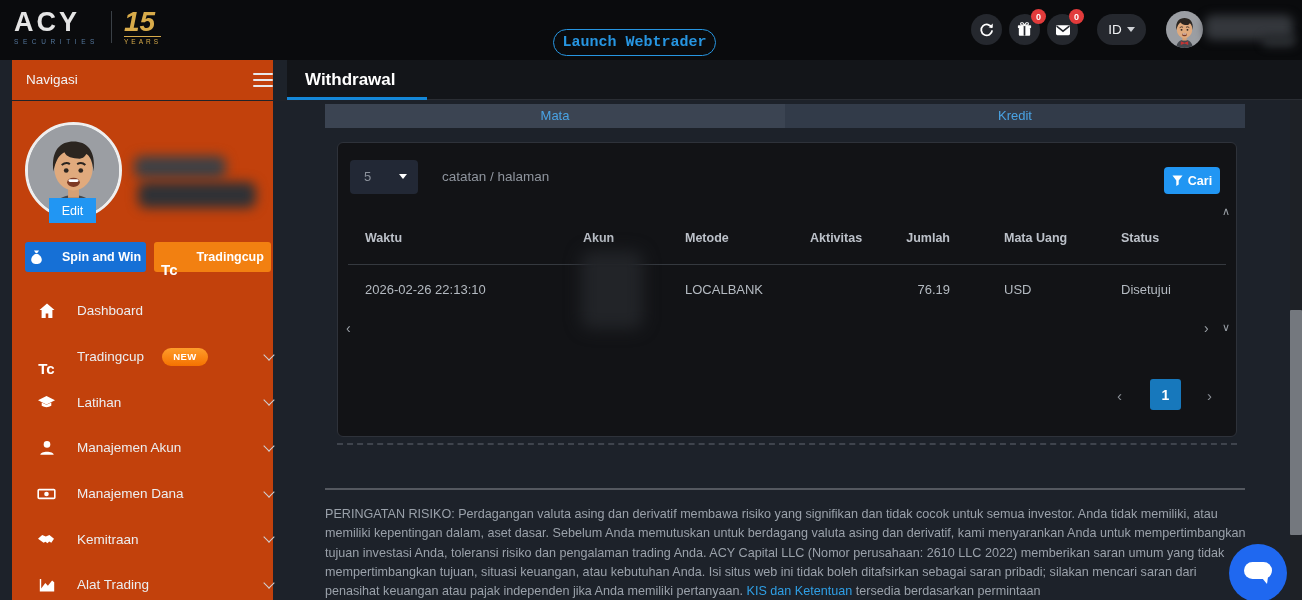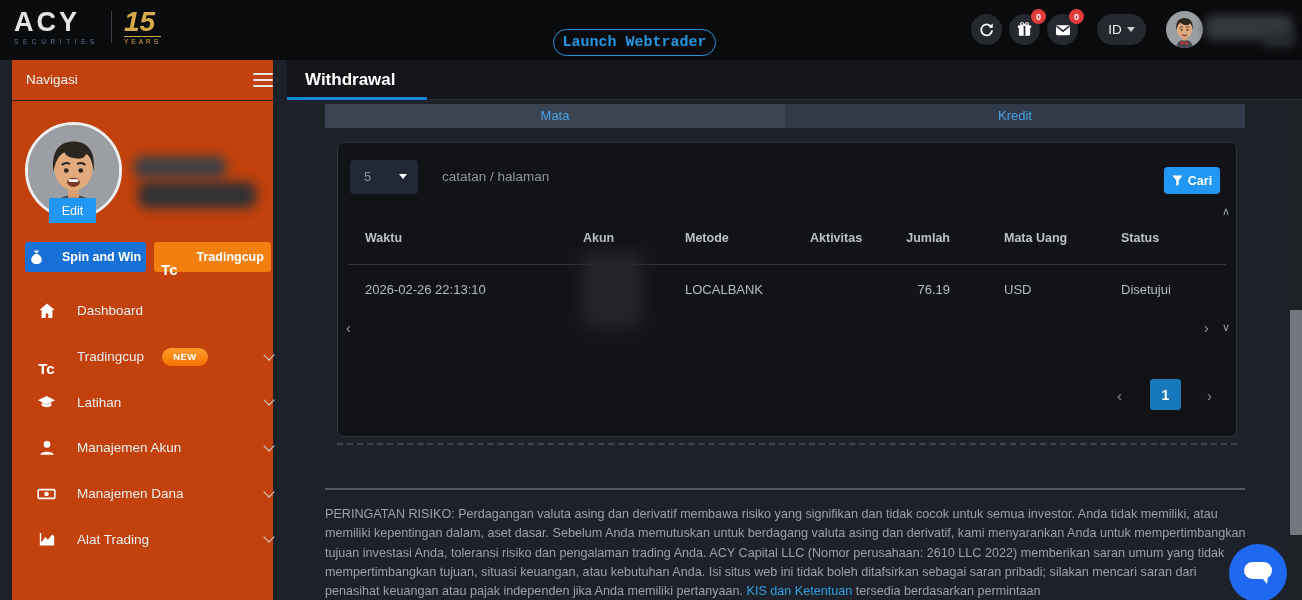--- a/index.html
+++ b/index.html
@@ -257,20 +257,29 @@
         <svg width="19" height="18" viewBox="0 0 19 18">
             <rect x="1.2" y="4.6" width="16.6" height="8.8" rx="1" fill="none" stroke="#fff" stroke-width="1.6"></rect>
             <circle cx="9.5" cy="9" r="2.3" fill="#fff"></circle>
           </svg>
       </span>
       <span class="mi-label">Manajemen Dana</span>
       <span class="mi-chev"></span>
     </div>
     <div class="menu-item">
       <span class="mi-icon">
+        <svg width="19" height="18" viewBox="0 0 19 18">
+            <path d="M1 8.8 5.2 5l3.6 1.5L12.4 5l4.6 3.8-2.7 3.9-2.1-1.1-1.8 1.7-1.9-1.5-1.9 1z" fill="#fff"></path>
+          </svg>
+      </span>
+      <span class="mi-label">Kemitraan</span>
+      <span class="mi-chev"></span>
+    </div>
+    <div class="menu-item">
+      <span class="mi-icon">
         <svg width="18" height="18" viewBox="0 0 18 18">
             <path d="M1.8 15.5V3h1.4v9.4L7.3 7l2.6 2.7 4.2-5.3 2.1 1.8v9.3z" fill="#fff"></path>
           </svg>
       </span>
       <span class="mi-label">Alat Trading</span>
       <span class="mi-chev"></span>
     </div>
   </div>
 </div>
 

